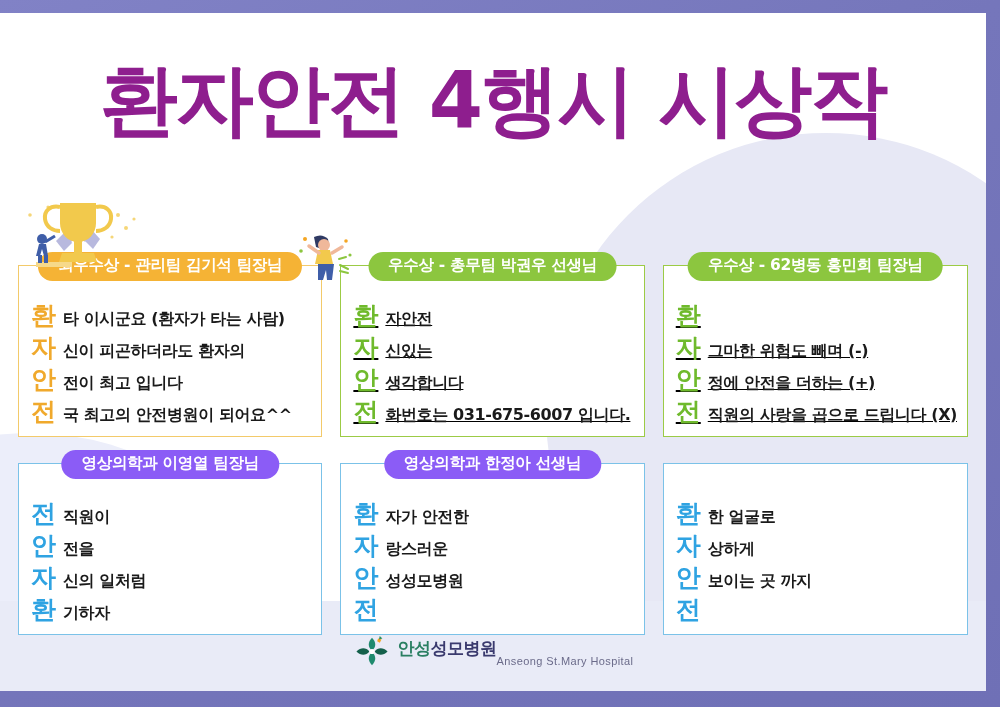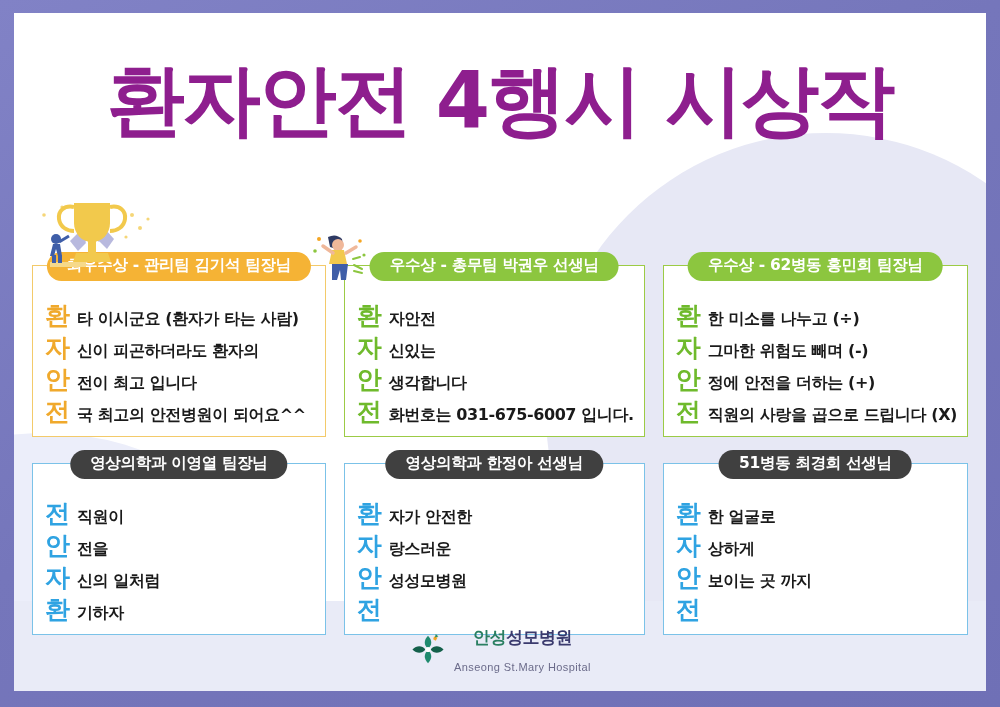--- a/index.html
+++ b/index.html
@@ -7,21 +7,21 @@
   body{
     width:1000px;height:707px;overflow:hidden;
     font-family:"Liberation Sans","DejaVu Sans",sans-serif;
     background:#7b7cc0;
   }
   .poster{
     position:relative;
     width:1000px;height:707px;
     background:linear-gradient(150deg,#8182c6 0%,#7576bb 45%,#6f70b6 100%);
     box-sizing:border-box;
-    padding:13px 14px 16px 14px;
+    padding:13px 14px 16px 0;
   }
   .sheet{
     position:relative;
     width:100%;height:100%;
     background:#ffffff;
     overflow:hidden;
   }
   
   .swoosh-a{
     position:absolute;pointer-events:none;
@@ -70,39 +70,39 @@
     row-gap:26px;
   }
   .card{
     position:relative;
     background:#ffffff;
     box-sizing:border-box;
     border:1.5px solid #cccccc;
     padding:30px 10px 8px 12px;
   }
   .card.gold{border-color:#f3ca6a;}
-  .card.green{border-color:#9ccb45;}
+  .card.green{border-color:#9ccb45;text-decoration:underline;}
   .card.blue{border-color:#7bc2e8;}
 
   .badge{
     position:absolute;
     top:-14px;left:50%;transform:translateX(-50%);
     border-radius:16px;
     padding:4px 20px 6px 20px;
     color:#ffffff;
     font-size:15.5px;
     font-weight:bold;
     white-space:nowrap;
     letter-spacing:-0.3px;
     line-height:1.2;
     font-family:"DejaVu Sans","Liberation Sans",sans-serif;
   }
   .card.gold .badge{background:#f5b335;}
   .card.green .badge{background:#8cc63f;}
-  .card.blue .badge{background:#404040;}
+  .card.blue .badge{background:#8b5cf6;}
 
   .lines{margin-top:6px;}
   .line{
     display:flex;
     align-items:baseline;
     margin-bottom:5px;
     white-space:nowrap;
   }
   .lead{
     font-size:25px;
@@ -128,21 +128,21 @@
   
   .footer{
     position:absolute;
     left:0;right:0;bottom:18px;
     display:flex;
     align-items:center;
     justify-content:center;
     gap:7px;
     z-index:7;
   }
-  .logo-text-wrap{display:flex;flex-direction:column;line-height:1;text-align:center;}
+  .logo-text-wrap{display:flex;line-height:1;}
   .logo-name{font-size:17px;font-weight:bold;letter-spacing:-0.5px;
     font-family:"DejaVu Sans","Liberation Sans",sans-serif;}
   .logo-name .k1{color:#2a7f62;}
   .logo-name .k3{color:#3a3a6e;}
   .logo-sub{font-size:11px;color:#6b6b8a;letter-spacing:.4px;margin-top:16px;}
 </style>
 </head>
 <body>
 
 <div class="poster">
@@ -258,21 +258,20 @@
               <span class="rest">화번호는 031-675-6007 입니다.</span>
             </div>
           </div>
         </div>
 
         <div class="card green">
           <div class="badge">우수상 - 62병동 홍민희 팀장님</div>
           <div class="lines">
             <div class="line">
               <span class="lead">환</span>
-              <span class="rest">한 미소를 나누고 (÷)</span>
             </div>
             <div class="line">
               <span class="lead">자</span>
               <span class="rest">그마한 위험도 빼며 (-)</span>
             </div>
             <div class="line">
               <span class="lead">안</span>
               <span class="rest">정에 안전을 더하는 (+)</span>
             </div>
             <div class="line">
@@ -319,21 +318,20 @@
               <span class="lead">안</span>
               <span class="rest">성성모병원</span>
             </div>
             <div class="line">
               <span class="lead">전</span>
             </div>
           </div>
         </div>
 
         <div class="card blue">
-          <div class="badge">51병동 최경희 선생님</div>
           <div class="lines">
             <div class="line">
               <span class="lead">환</span>
               <span class="rest">한 얼굴로</span>
             </div>
             <div class="line">
               <span class="lead">자</span>
               <span class="rest">상하게</span>
             </div>
             <div class="line">

